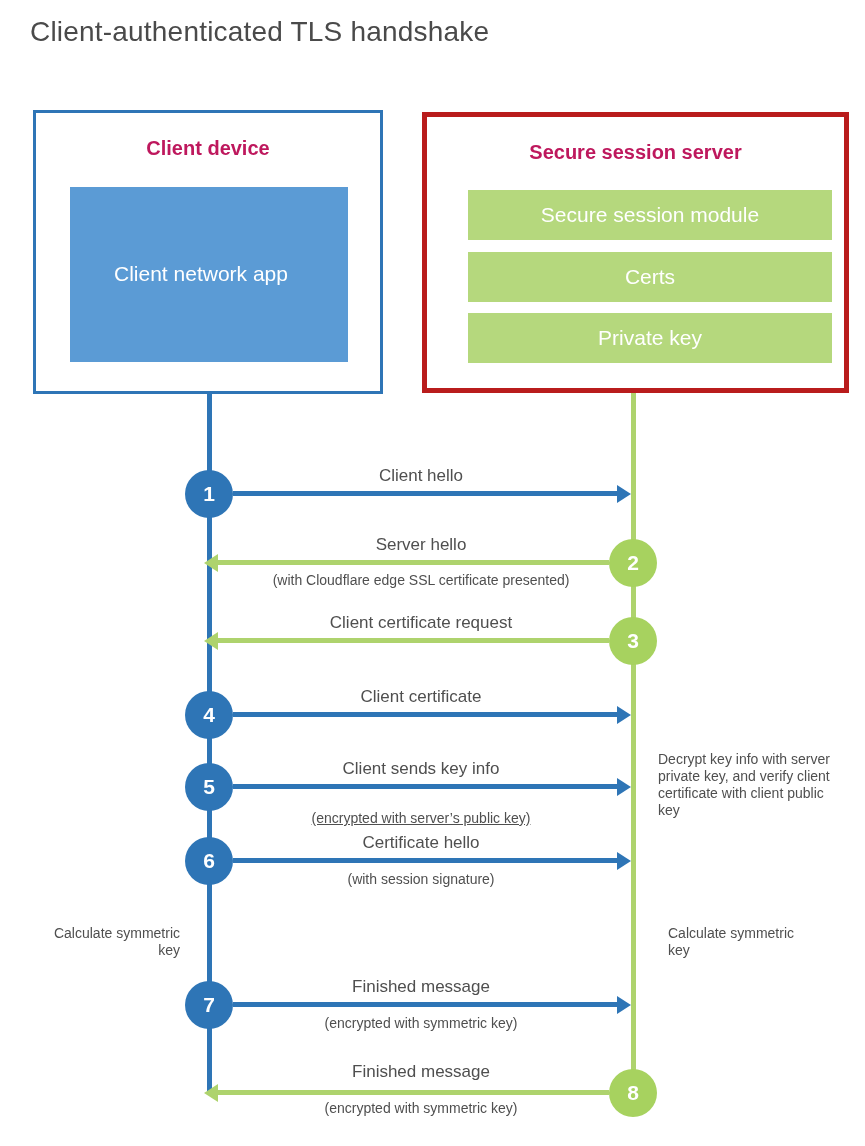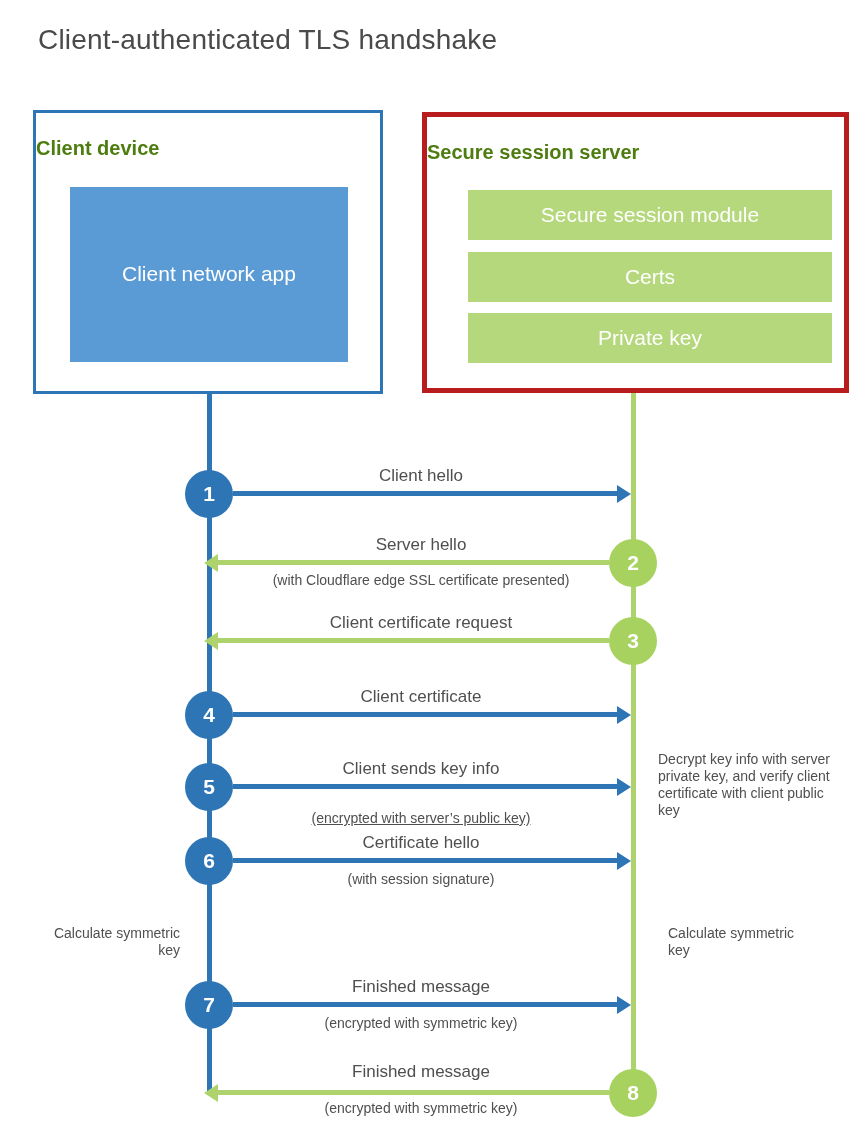--- a/index.html
+++ b/index.html
@@ -1,37 +1,37 @@
 <!DOCTYPE html>
 <html><head>
 <meta charset="utf-8">
 <style>
   html,body { margin:0; padding:0; background:#ffffff; }
   .canvas {
     position:relative; width:865px; height:1146px; background:#ffffff;
     font-family:"Liberation Sans", sans-serif; overflow:hidden;
   }
   .page-title {
-    position:absolute; left:30px; top:16px; margin:8px;
+    position:absolute; left:30px; top:16px; margin:0;
     font-size:28px; font-weight:300; color:#4a4a4a; letter-spacing:0.2px;
   }
   
   .big-box { position:absolute; box-sizing:border-box; background:#fff; }
   .client-box { left:33px; top:110px; width:350px; height:284px; border:3px solid #2e75b6; }
   .server-box { left:422px; top:112px; width:427px; height:281px; border:5px solid #b91c1c; }
   .box-title {
-    position:absolute; left:0; right:0; top:24px; text-align:left;
-    font-size:20px; font-weight:bold; color:#4d7c0f;
+    position:absolute; left:0; right:0; top:24px; text-align:center;
+    font-size:20px; font-weight:bold; color:#be185d;
   }
   .inner-app {
     position:absolute; left:34px; top:74px; width:278px; height:175px;
     background:#5b9bd5; display:flex; align-items:center; justify-content:center;
   }
   .inner-app span {
-    color:#ffffff; font-size:21px; text-align:center; width:190px; line-height:1.35;
+    color:#ffffff; font-size:21px; text-align:left; width:190px; line-height:1.35;
   }
   .server-bar {
     position:absolute; left:41px; width:364px; height:50px; background:#b5d87d;
     color:#ffffff; font-size:21px; text-align:center; line-height:50px;
   }
   
   .vline { position:absolute; width:5px; }
   .vline.blue  { left:207px; top:393px; height:699px; background:#2e75b6; }
   .vline.green { left:631px; top:393px; height:700px; background:#aed36d; }
   

